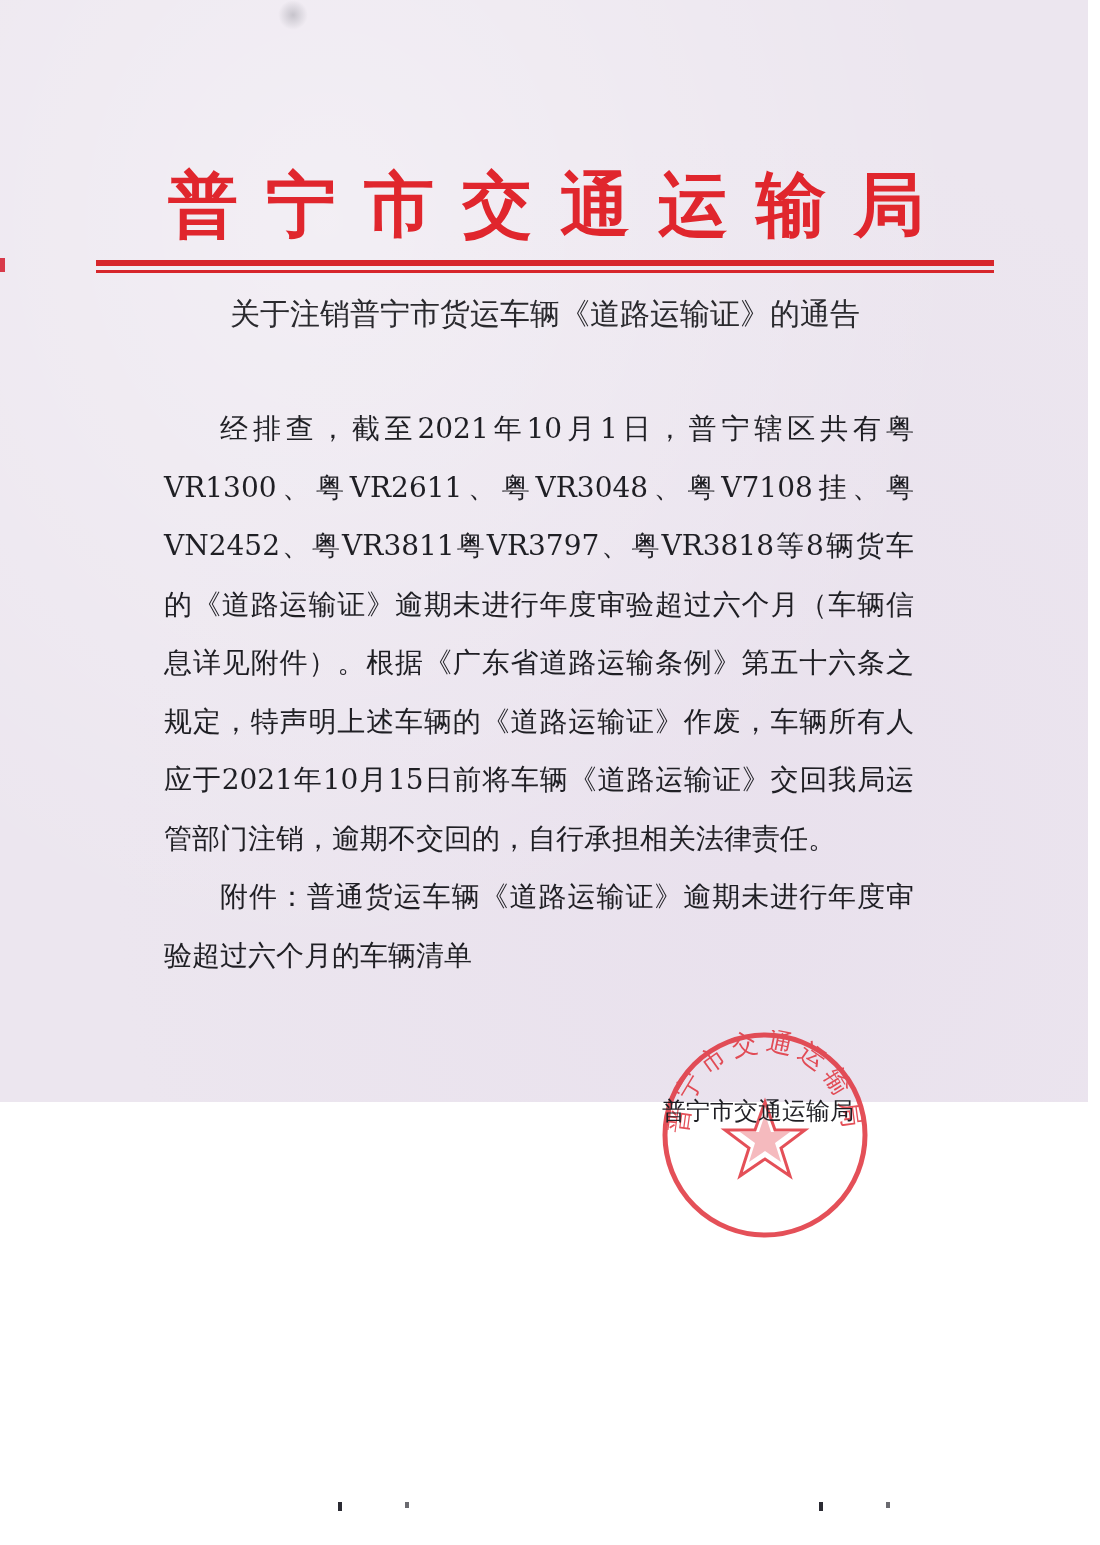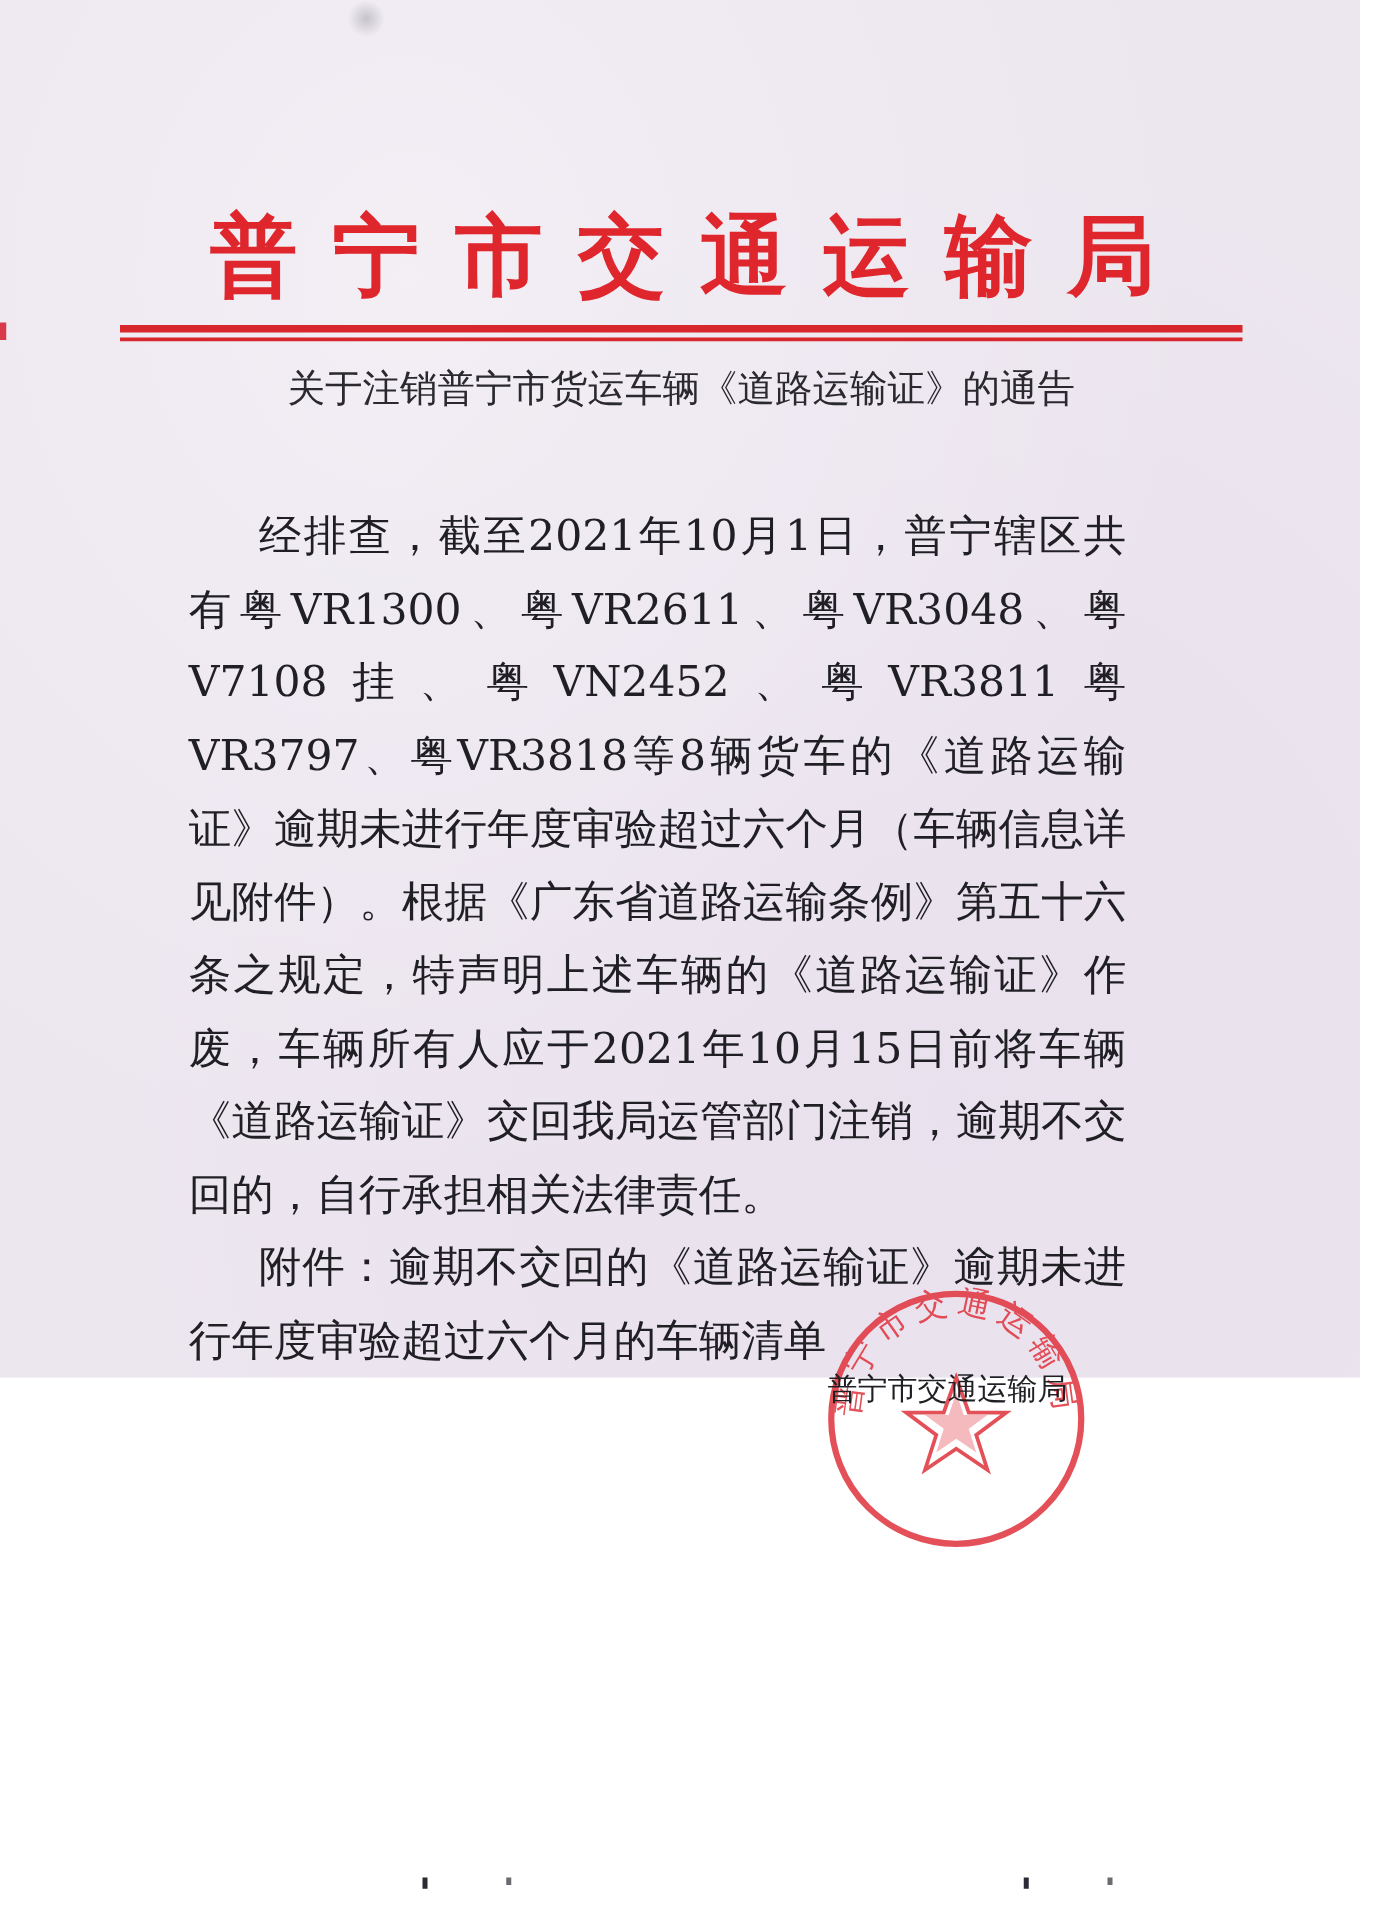--- a/index.html
+++ b/index.html
@@ -34,26 +34,26 @@
       position: absolute; left: 96px; top: 260px; width: 898px; height: 6px;
       background: #d7262c;
     }
     .rule-thin {
       position: absolute; left: 96px; top: 270px; width: 898px; height: 3px;
       background: #d7262c;
     }
     .doc-title {
       position: absolute; left: 150px; top: 290px; width: 790px;
       text-align: center; color: #2a2a2e;
-      font-family: Liberation Mono, monospace;
+      font-family: Liberation Sans, sans-serif;
       font-size: 30px; line-height: 48px;
     }
     .body {
-      position: absolute; left: 151px; top: 400px; width: 750px;
-      color: #1f1f24; font-size: 34px; line-height: 58.5px;
+      position: absolute; left: 164px; top: 400px; width: 750px;
+      color: #1f1f24; font-size: 28px; line-height: 58.5px;
       text-align: justify;
     }
     .body p { margin: 0; }
     .body .indent { text-indent: 56px; }
     .signature {
       position: absolute; left: 640px; top: 1083px; width: 260px;
       color: #1f1f24; font-size: 24px; line-height: 56px;
     }
     .sig-org { padding-left: 22px; }
     .sig-date { padding-left: 30px; }
@@ -73,21 +73,21 @@
   <div class="edge-mark"></div>
 
   <div class="masthead">普宁市交通运输局</div>
   <div class="rule-thick"></div>
   <div class="rule-thin"></div>
 
   <div class="doc-title">关于注销普宁市货运车辆《道路运输证》的通告</div>
 
   <div class="body">
     <p class="indent">经排查，截至2021年10月1日，普宁辖区共有粤VR1300、粤VR2611、粤VR3048、粤V7108挂、粤VN2452、粤VR3811粤VR3797、粤VR3818等8辆货车的《道路运输证》逾期未进行年度审验超过六个月（车辆信息详见附件）。根据《广东省道路运输条例》第五十六条之规定，特声明上述车辆的《道路运输证》作废，车辆所有人应于2021年10月15日前将车辆《道路运输证》交回我局运管部门注销，逾期不交回的，自行承担相关法律责任。</p>
-    <p class="indent">附件：逾期不交回的《道路运输证》逾期未进行年度审验超过六个月的车辆清单</p>
+    <p class="indent">附件：普通货运车辆《道路运输证》逾期未进行年度审验超过六个月的车辆清单</p>
   </div>
 
   <svg class="seal" viewBox="0 0 210 210">
     <defs>
       <path id="sealArc" d="M 30 120 A 78 78 0 1 1 180 120"></path>
     </defs>
     <circle cx="105" cy="105" r="100" fill="none" stroke="#e0323c" stroke-width="5"></circle>
     <text font-family="DejaVu Serif, serif" font-size="26" fill="#e0323c" letter-spacing="6">
       <textPath href="#sealArc" startOffset="50%" text-anchor="middle">普宁市交通运输局</textPath>
     </text>

